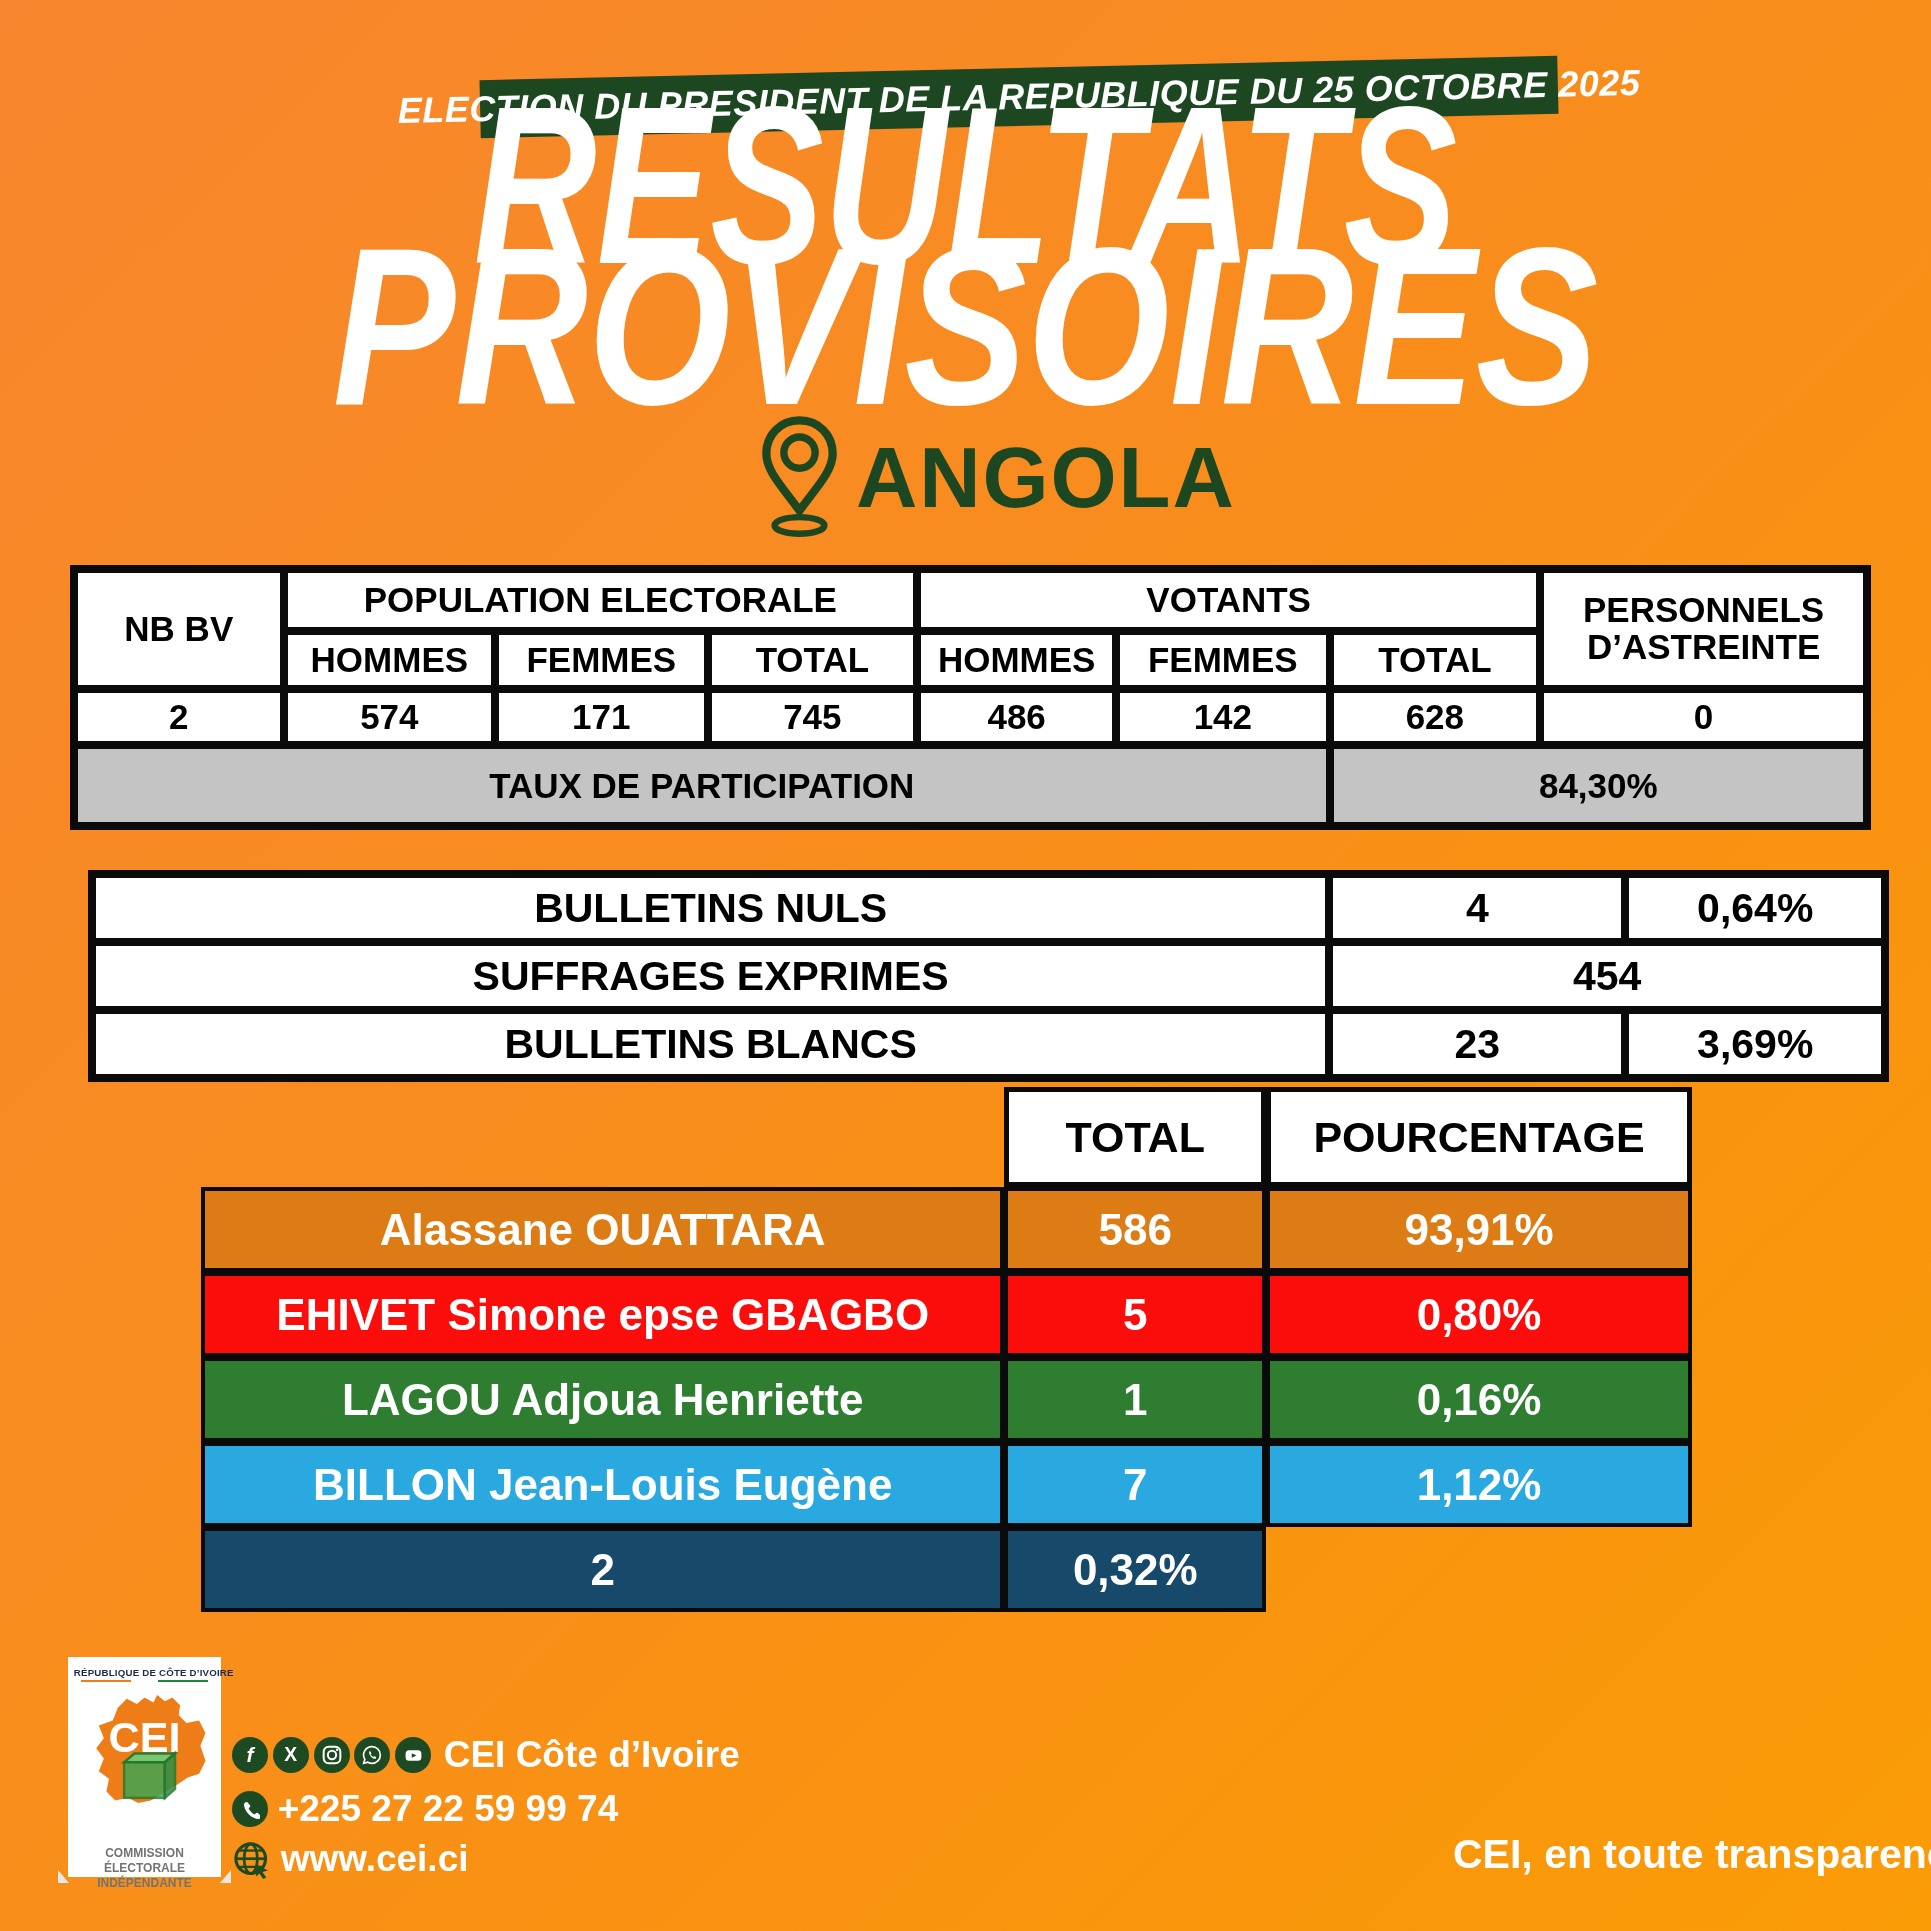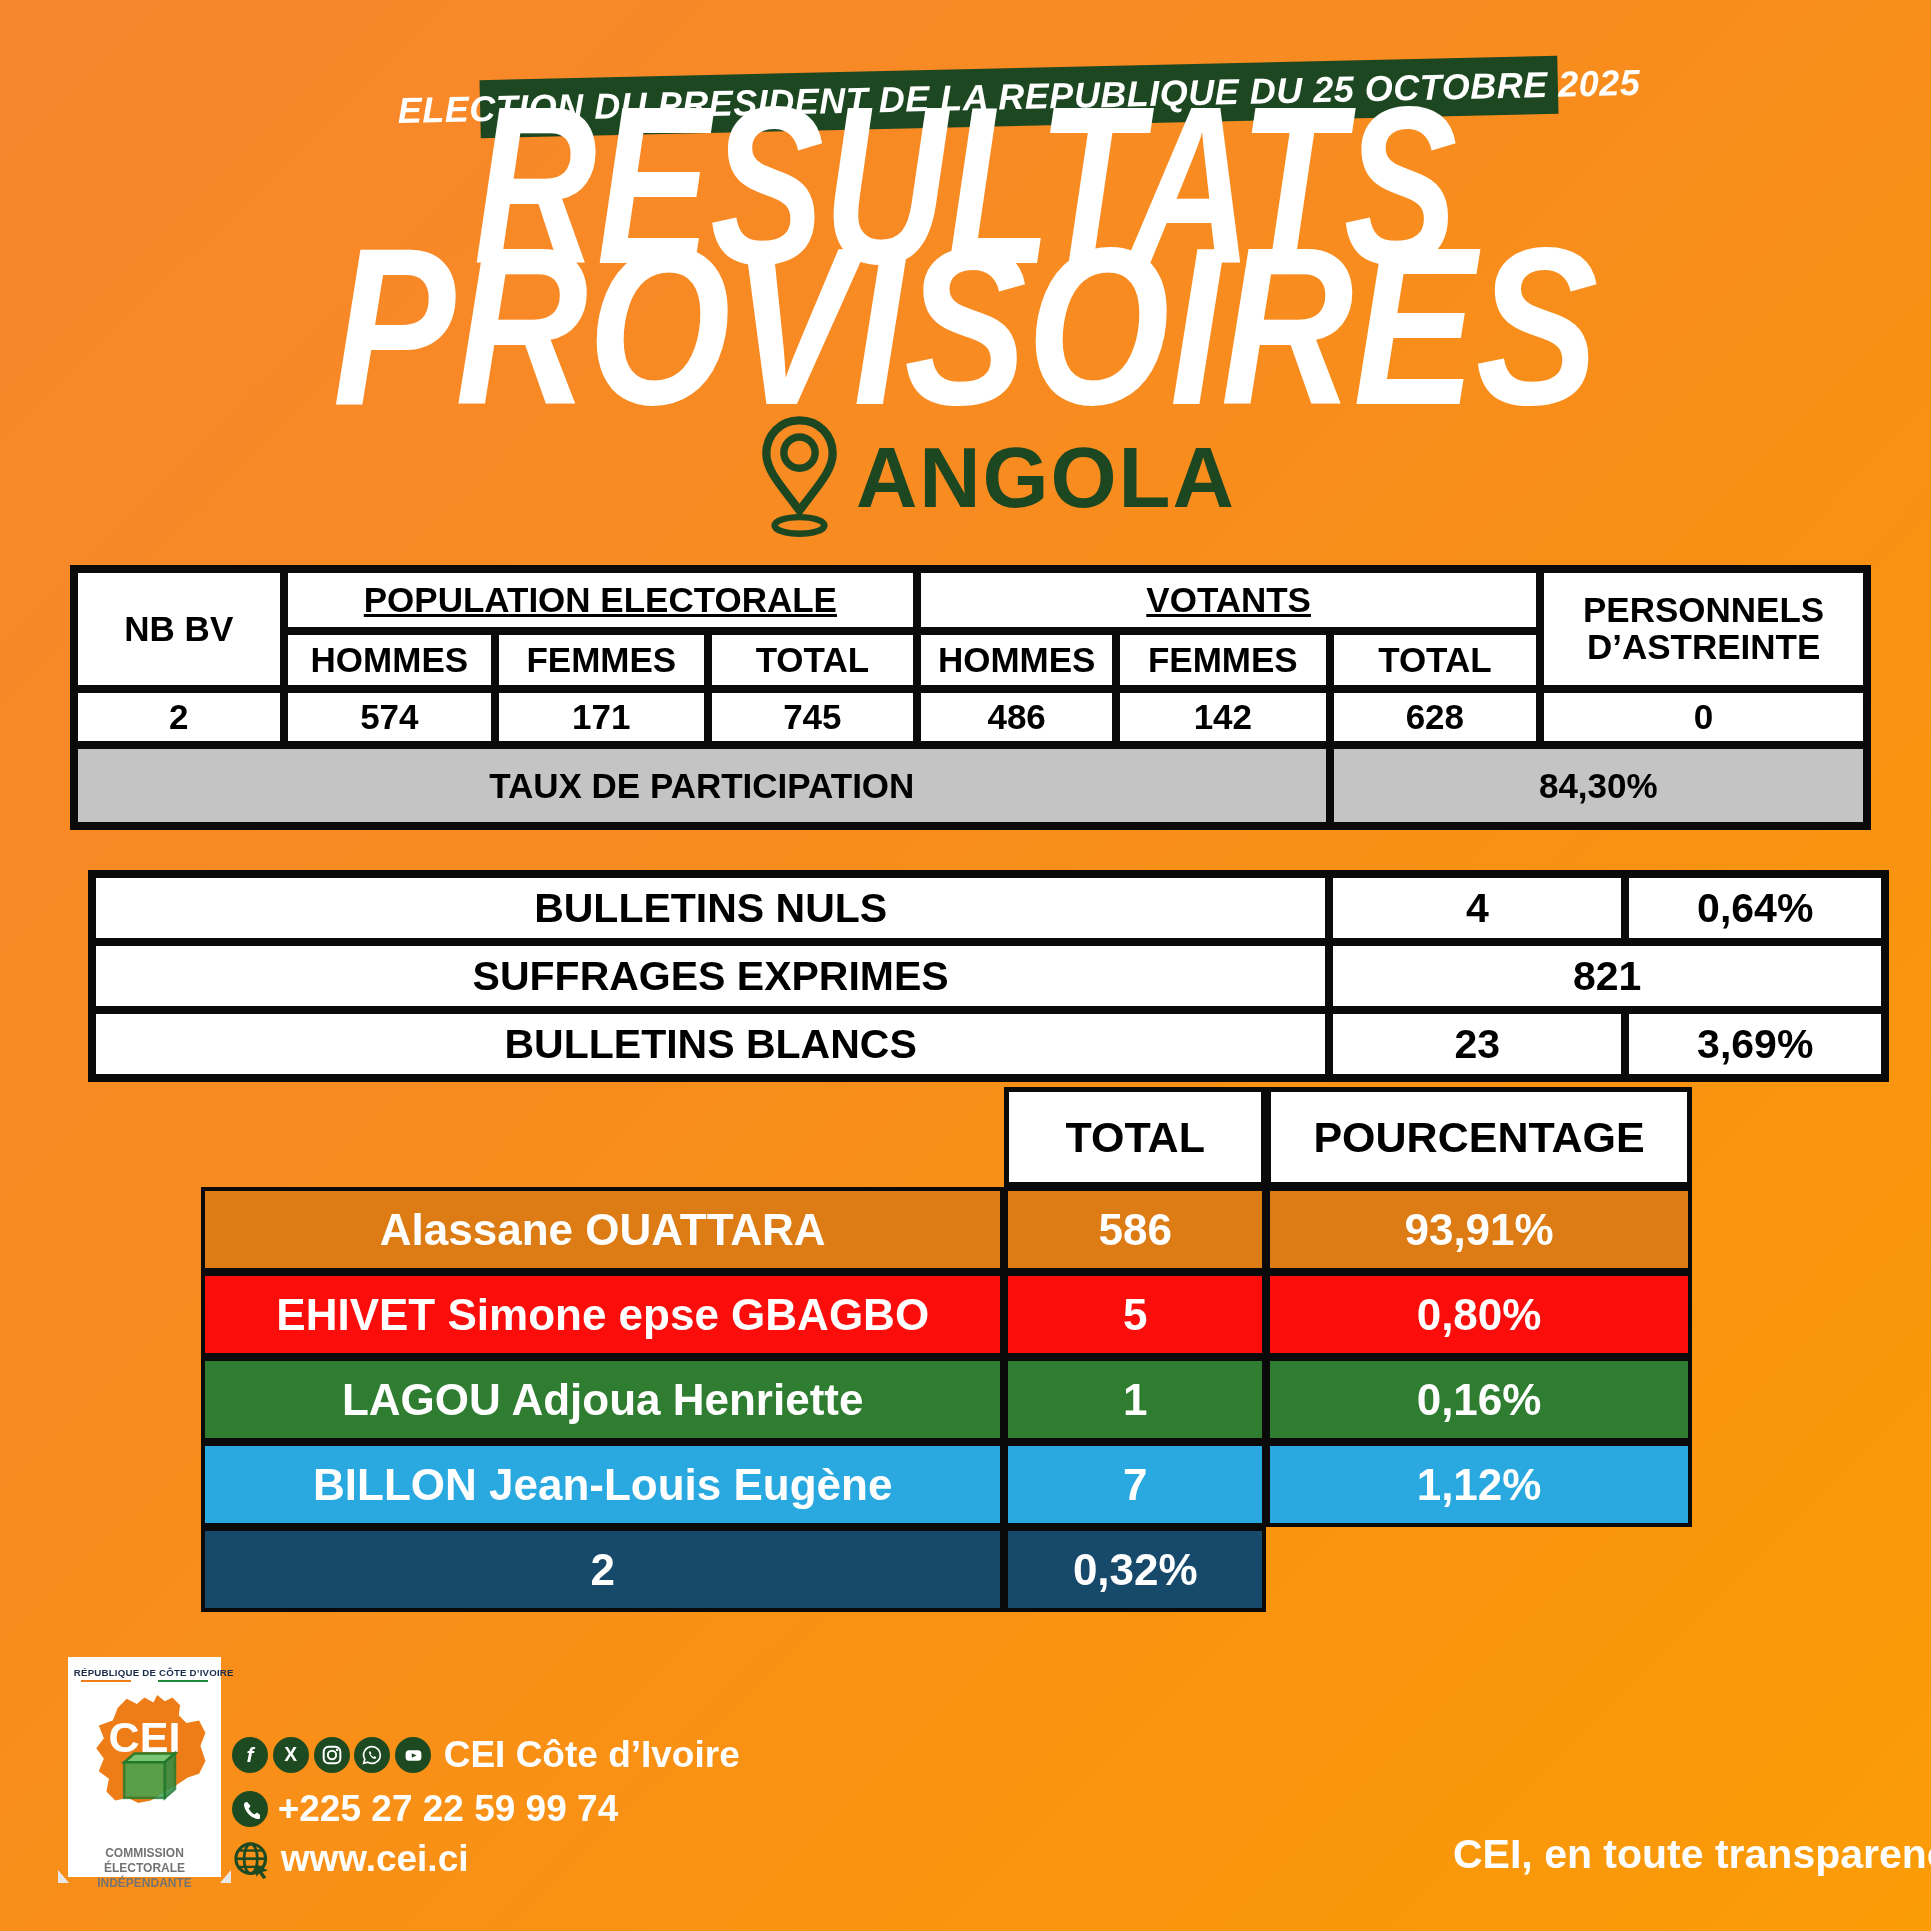--- a/index.html
+++ b/index.html
@@ -48,21 +48,21 @@
     text-align:center; color:#000; font-weight:bold;
   }
   
   .stats-table {
     position:absolute; left:70px; top:565px; width:1801px;
     display:grid; border:4.8px solid #0a0a0a;
     grid-template-columns:218fr 220fr 221fr 218fr 207fr 222fr 219fr 340fr;
     grid-template-rows:62px 58px 56px 81px;
   }
   .stats-table .cell { font-size:35px; }
-  .group-head { font-size:37px;text-decoration:underline; }
+  .group-head { font-size:37px; }
   .nbbv   { grid-row:1/3; grid-column:1; font-size:37px; }
   .gpop   { grid-column:2/5; }
   .gvot   { grid-column:5/8; }
   .pers   { grid-row:1/3; grid-column:8; flex-direction:column; line-height:1.05; font-size:36px; }
   .taux-label { grid-row:4; grid-column:1/7; background:#c4c4c4; font-size:41px; }
   .taux-value { grid-row:4; grid-column:7/9; background:#c4c4c4; font-size:41px; }
   
   .bulletins-table {
     position:absolute; left:88px; top:850px; width:1801px;
     display:grid; border:4.8px solid #0a0a0a;
@@ -169,21 +169,21 @@
     <div class="cell">0</div>
     <div class="cell taux-label">TAUX DE PARTICIPATION</div>
     <div class="cell taux-value">84,30%</div>
   </div>
 
   <div class="bulletins-table">
     <div class="cell">BULLETINS NULS</div>
     <div class="cell">4</div>
     <div class="cell">0,64%</div>
     <div class="cell">SUFFRAGES EXPRIMES</div>
-    <div class="cell span2">821</div>
+    <div class="cell span2">454</div>
     <div class="cell">BULLETINS BLANCS</div>
     <div class="cell">23</div>
     <div class="cell">3,69%</div>
   </div>
 
   <div class="results-table">
     <div class="empty-head"></div>
     <div class="hcell">TOTAL</div>
     <div class="hcell">POURCENTAGE</div>
 

